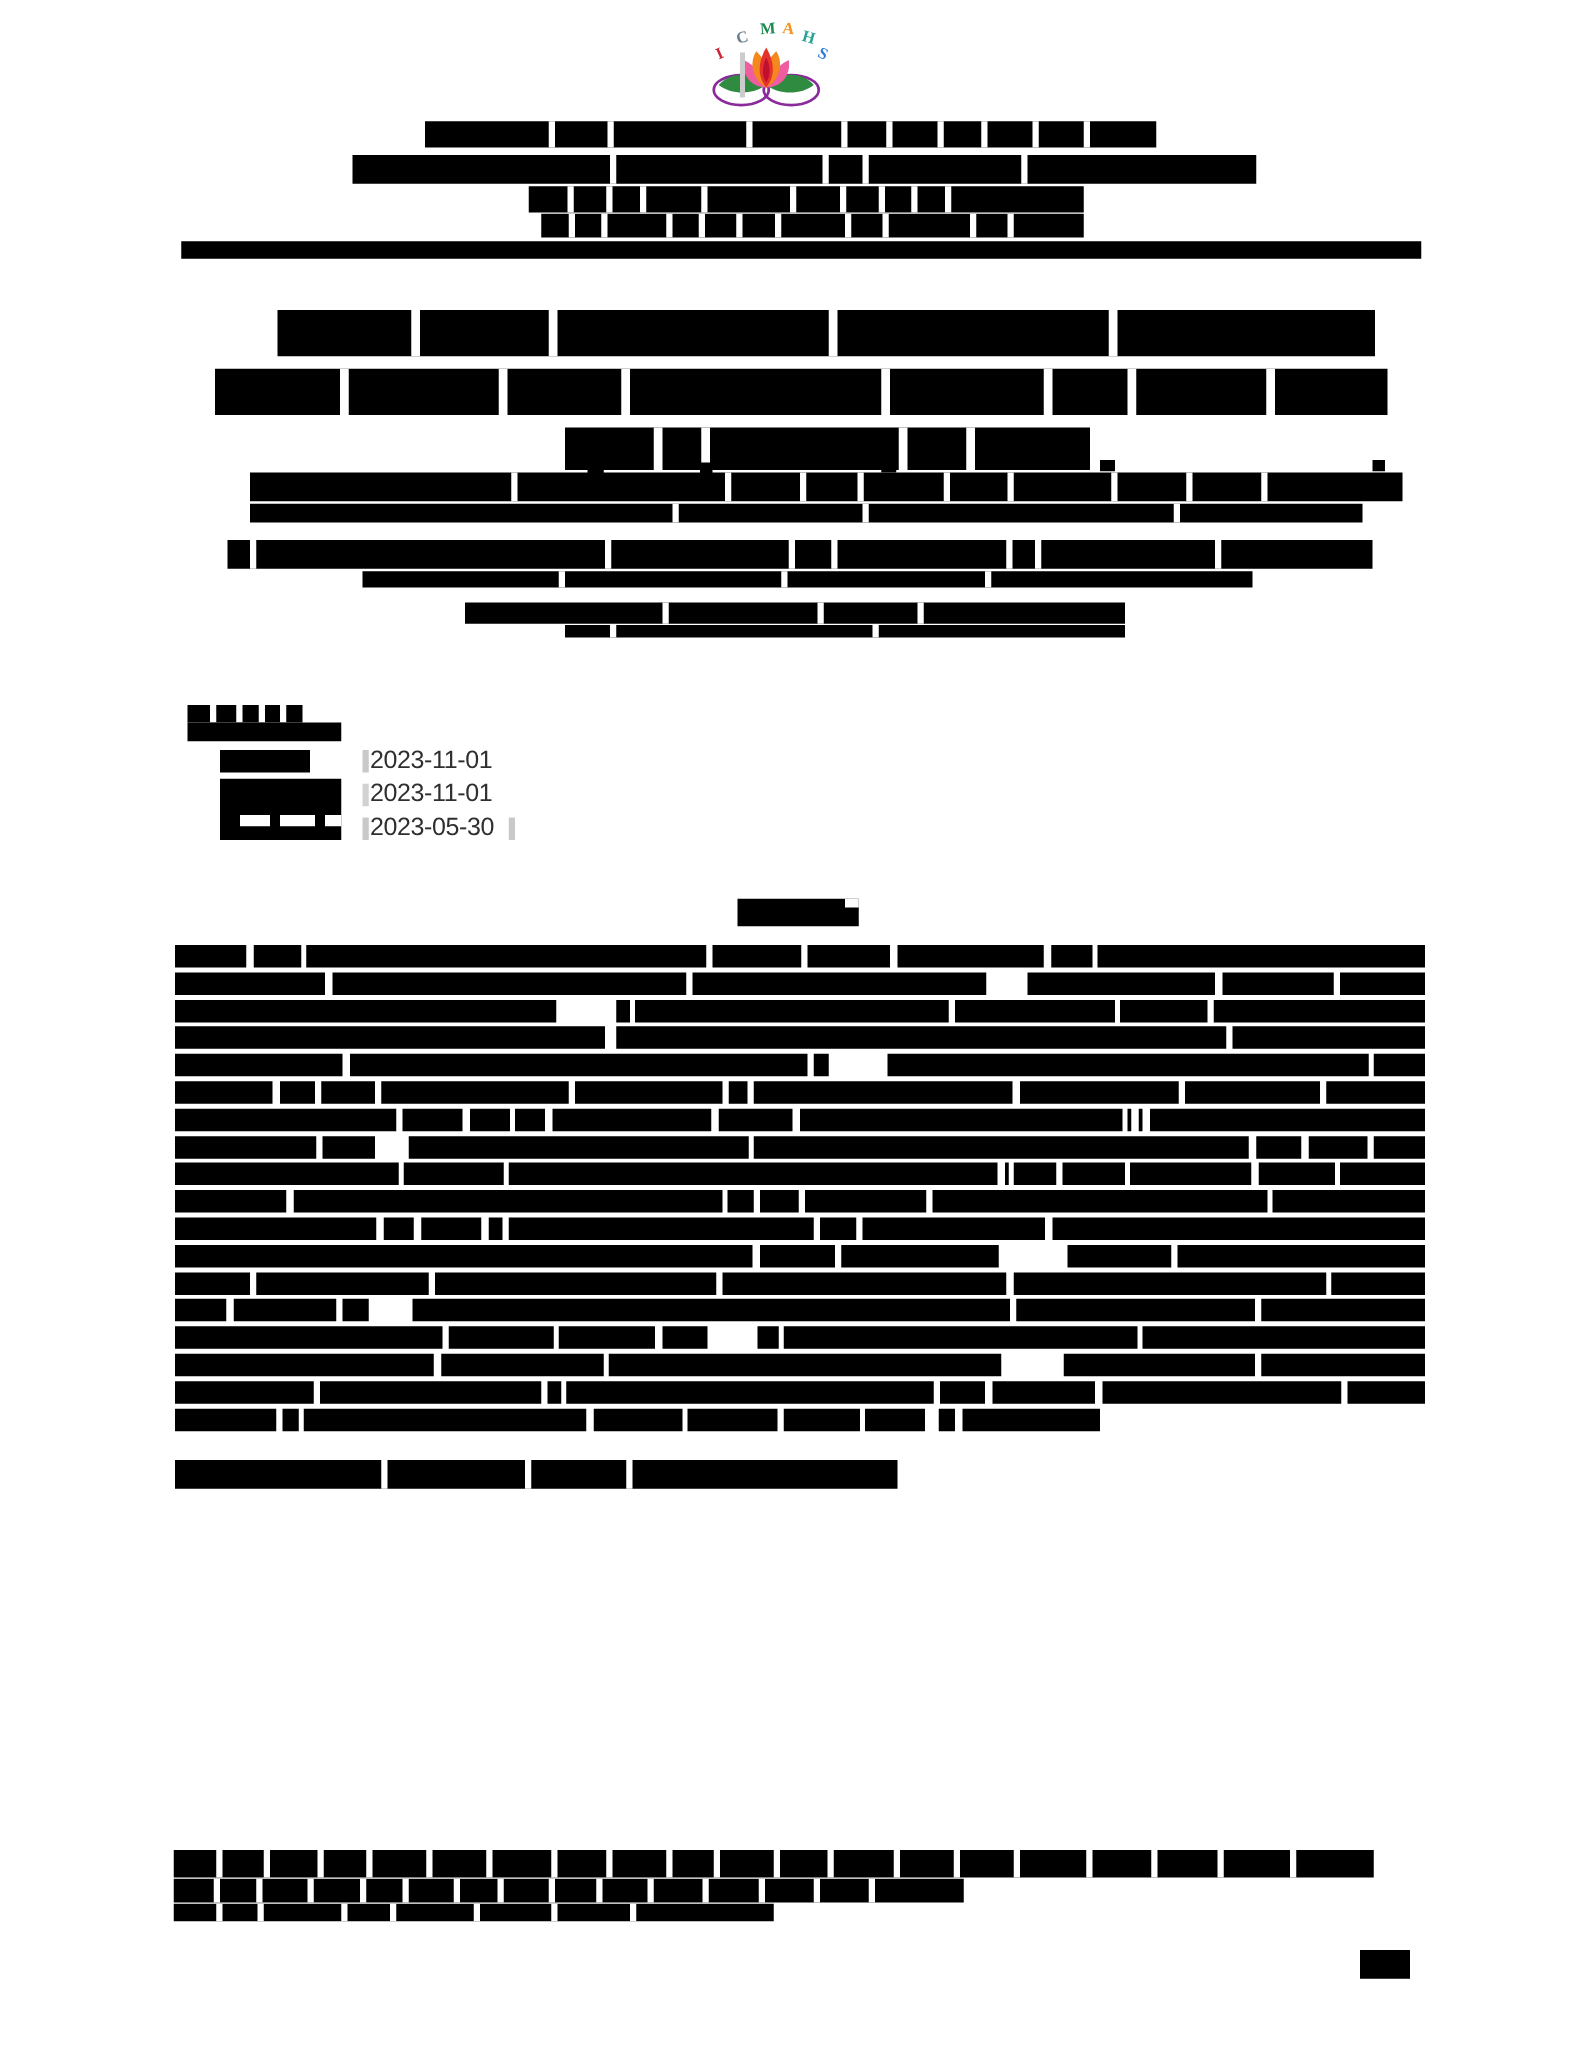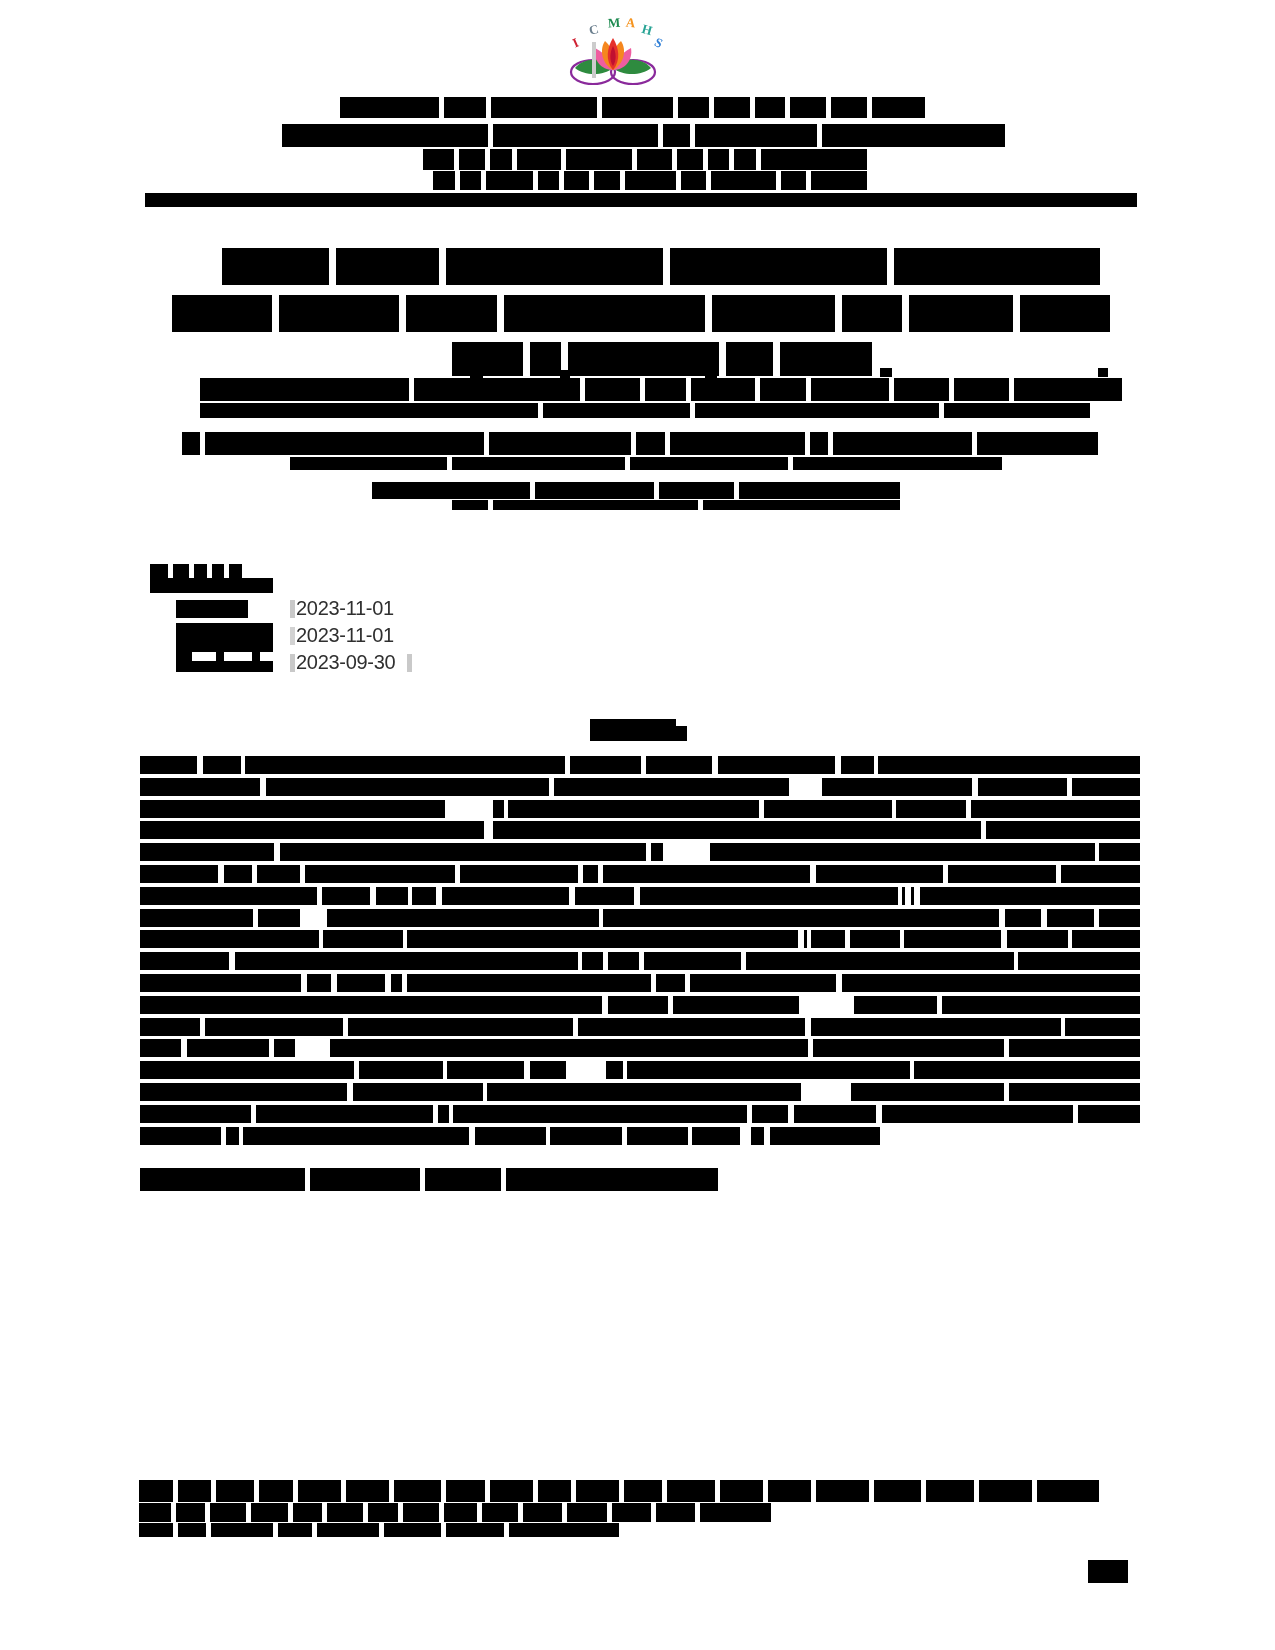--- a/index.html
+++ b/index.html
@@ -334,15 +334,15 @@
       <div class="rbar" style="left: 475px; top: 1127px; width: 71px; height: 18px; background: rgb(0, 0, 0);"></div>
       <div class="rbar" style="left: 550px; top: 1127px; width: 72px; height: 18px; background: rgb(0, 0, 0);"></div>
       <div class="rbar" style="left: 627px; top: 1127px; width: 61px; height: 18px; background: rgb(0, 0, 0);"></div>
       <div class="rbar" style="left: 692px; top: 1127px; width: 48px; height: 18px; background: rgb(0, 0, 0);"></div>
       <div class="rbar" style="left: 751px; top: 1127px; width: 13px; height: 18px; background: rgb(0, 0, 0);"></div>
       <div class="rbar" style="left: 770px; top: 1127px; width: 110px; height: 18px; background: rgb(0, 0, 0);"></div>
     </div>
 
   <div class="date" style="left:296px;top:596px">2023-11-01</div>
   <div class="date" style="left:296px;top:623px">2023-11-01</div>
-  <div class="date" style="left:296px;top:650px">2023-09-30</div>
+  <div class="date" style="left:296px;top:650px">2023-05-30</div>
 
 </div>
 
 </body></html>

